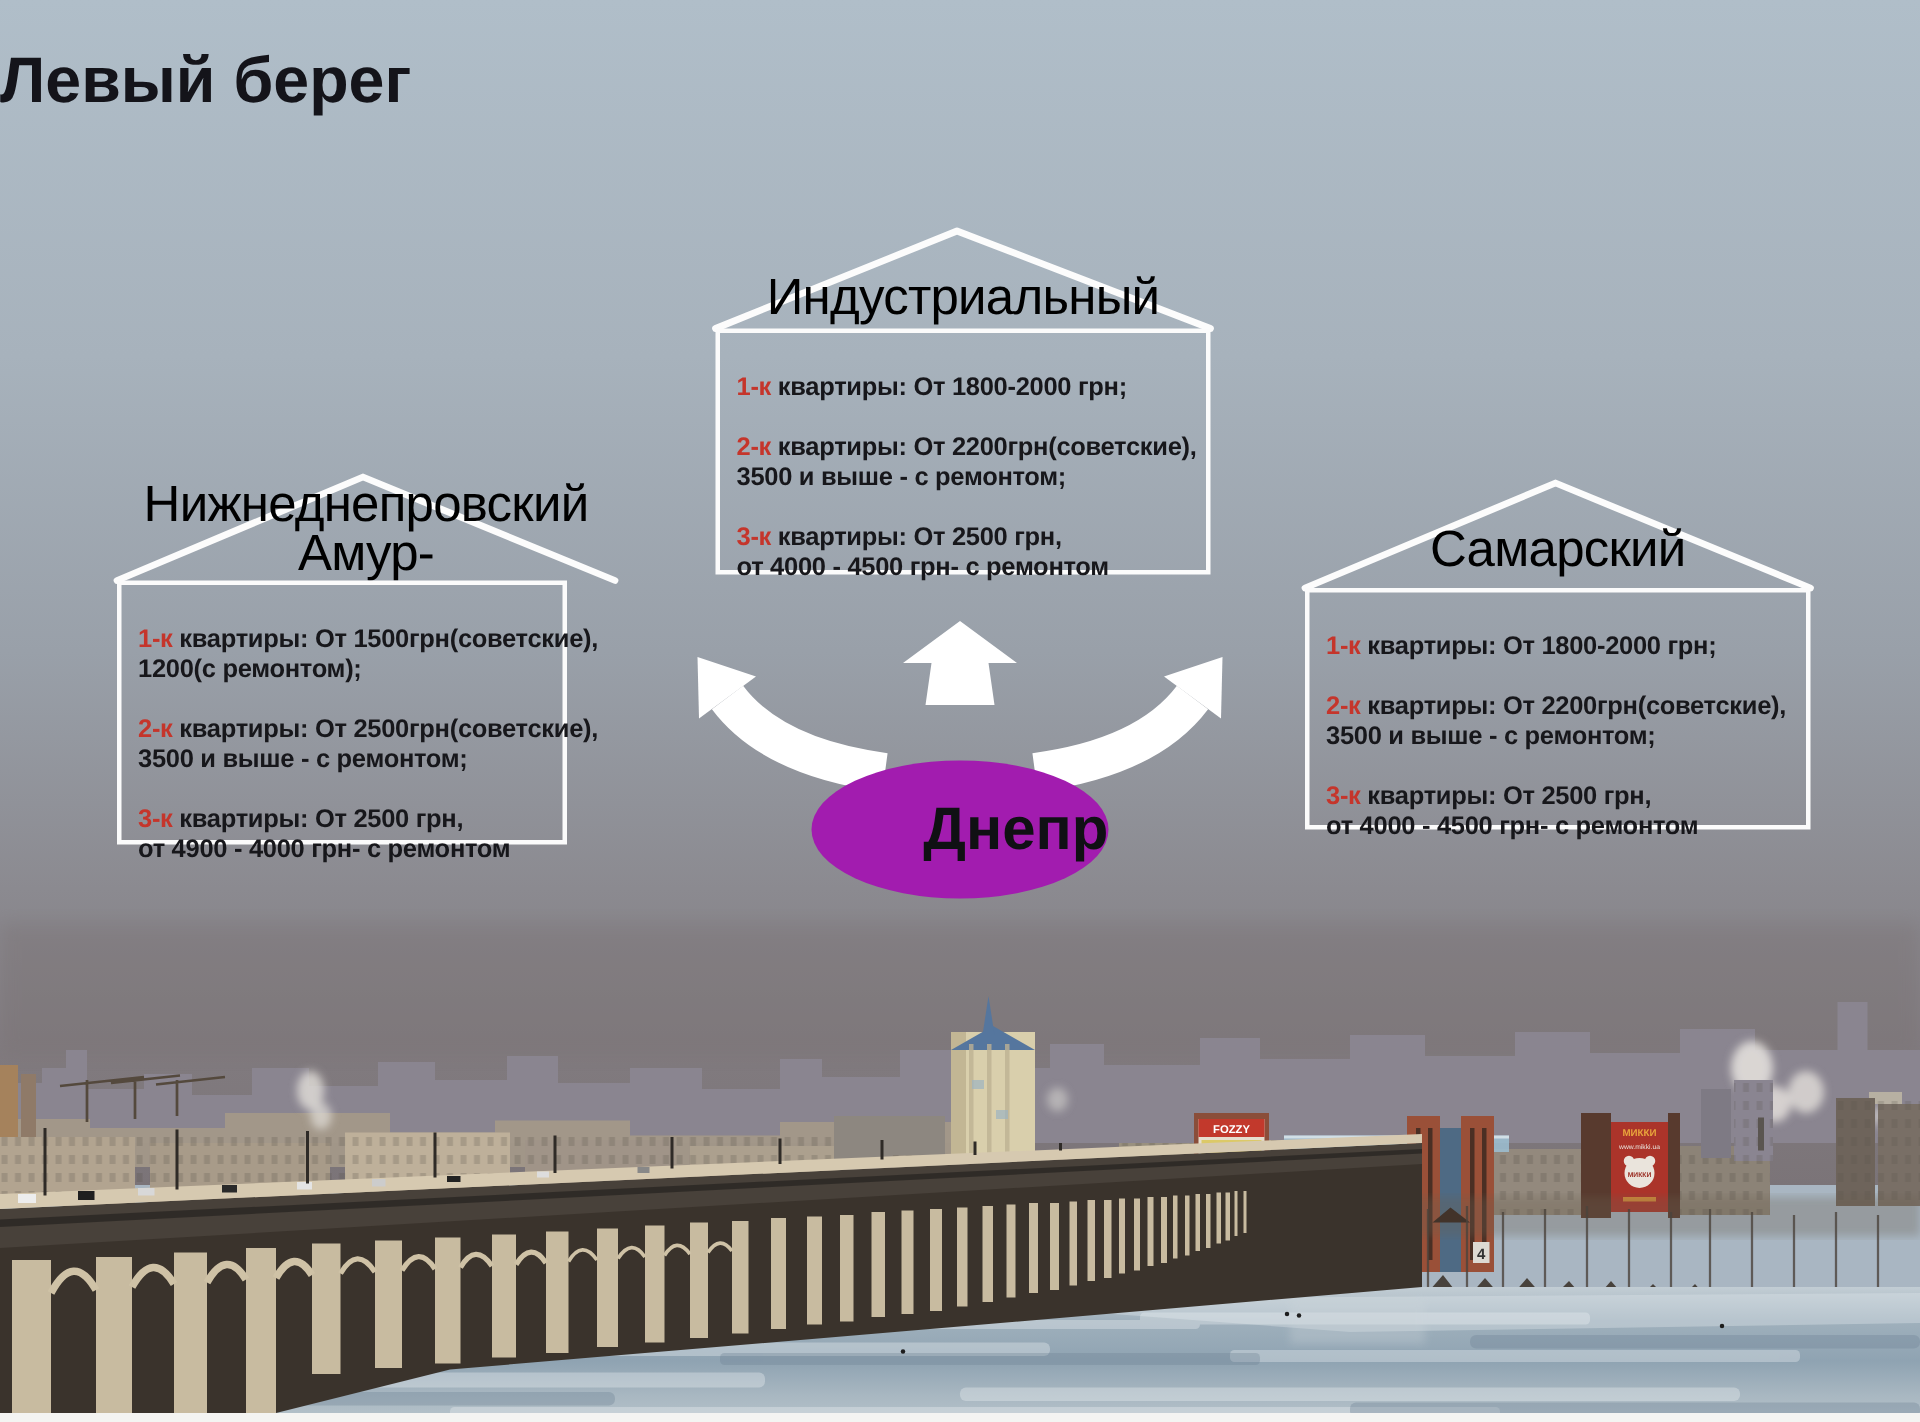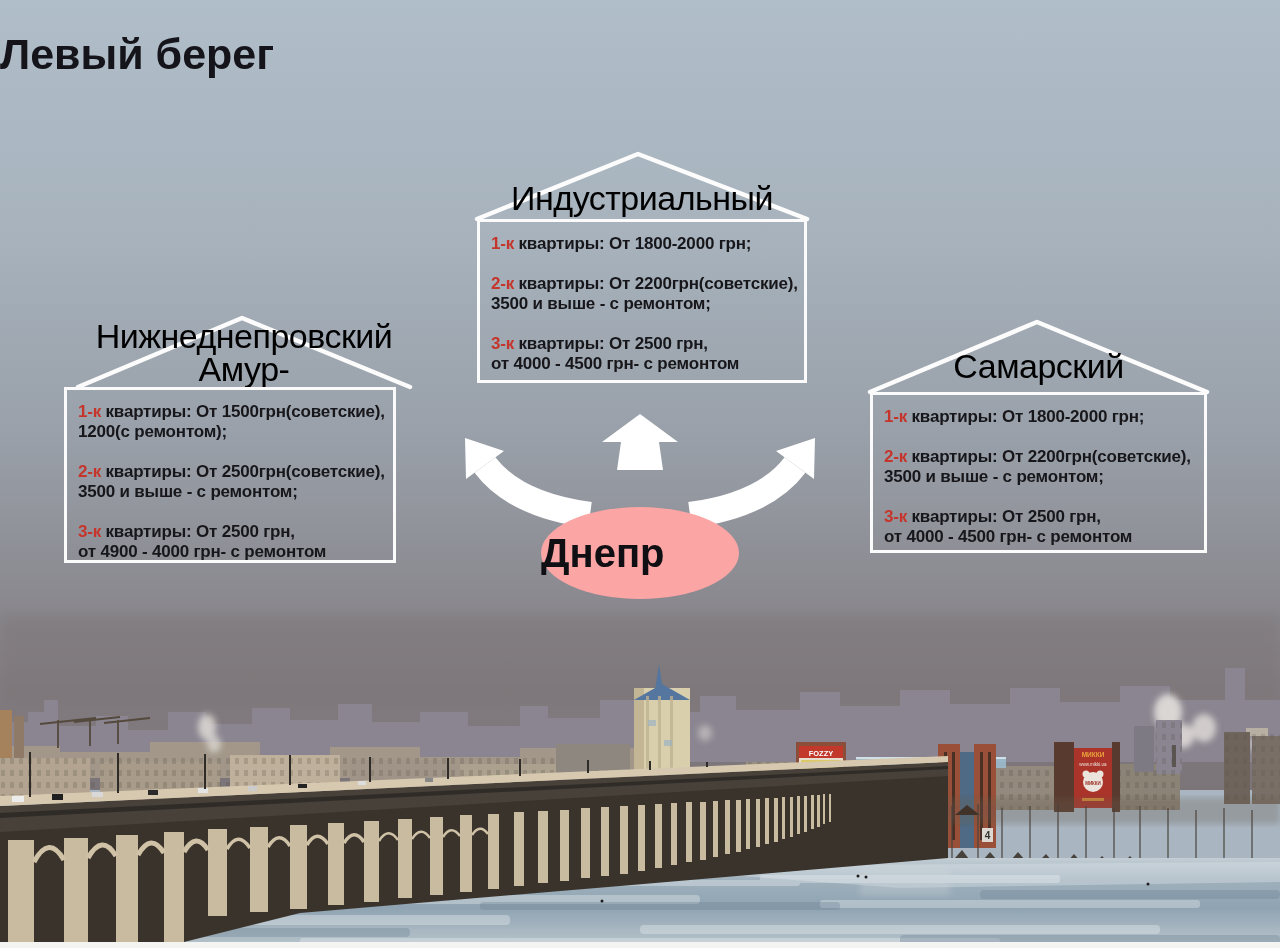--- a/index.html
+++ b/index.html
@@ -6,26 +6,26 @@
   #canvas{position:relative;width:1280px;height:948px;overflow:hidden;
           font-family:"Liberation Sans",sans-serif;background:#a9b6c2}
   #photo{position:absolute;left:0;top:0;z-index:0}
   .main-title{position:absolute;left:0;right:0;top:30px;z-index:2;text-align:left;
               font-size:43px;font-weight:700;color:#14141a}
   .roof{position:absolute;z-index:1}
   .roof polyline{fill:none;stroke:#fcfcfc;stroke-width:4.5;stroke-linejoin:round;stroke-linecap:round}
   .d-title{position:absolute;z-index:2;text-align:center;font-weight:400;color:#000000;
            font-size:34px;line-height:33px;letter-spacing:-0.5px}
   .box{position:absolute;z-index:2;border:3px solid #fbfbfb;box-sizing:border-box;
-       padding:12px 4px 0 11px;color:#17171b;background:transparent}
+       padding:26px 4px 0 11px;color:#17171b;background:transparent}
   .l1,.l2{margin:0;font-size:17px;font-weight:700;line-height:20px;letter-spacing:-0.2px;white-space:nowrap}
   .item+.item{margin-top:20px}
   .acc{color:#c5352b}
-  .hub{position:absolute;z-index:3;left:541px;top:507px;width:198px;height:92px;background:#fca5a5;
-       border-radius:50%;display:flex;align-items:center;justify-content:flex-start;
+  .hub{position:absolute;z-index:3;left:541px;top:507px;width:198px;height:92px;background:#a21caf;
+       border-radius:50%;display:flex;align-items:center;justify-content:flex-end;
        font-size:40px;font-weight:700;color:#101014}
   #arrows{position:absolute;z-index:2;left:430px;top:400px}
   #arrows .aw{fill:#ffffff}
   #arrows .as{fill:none;stroke:#ffffff;stroke-width:26}
 </style>
 </head>
 <body>
 
 <div id="canvas">
 
@@ -303,21 +303,21 @@
 
   <div class="main-title">Левый берег</div>
 
   <svg class="roof" style="left:68px;top:308px" width="352" height="86">
     <polyline points="10,79 174,10 342,79"></polyline>
   </svg>
   <div class="d-title" style="left:68px;top:320px;width:352px">
     <div>Нижнеднепровский</div>
     <div>Амур-</div>
   </div>
-  <div class="box" style="left:64px;top:387px;width:332px;height:176px">
+  <div class="box" style="left:78px;top:387px;width:300px;height:176px">
     <div class="item">
       <p class="l1"><span class="acc">1-к</span><span> квартиры: От 1500грн(советские),</span></p>
       <p class="l2">1200(с ремонтом);</p>
     </div>
     <div class="item">
       <p class="l1"><span class="acc">2-к</span><span> квартиры: От 2500грн(советские),</span></p>
       <p class="l2">3500 и выше - с ремонтом;</p>
     </div>
     <div class="item">
       <p class="l1"><span class="acc">3-к</span><span> квартиры: От 2500 грн,</span></p>

